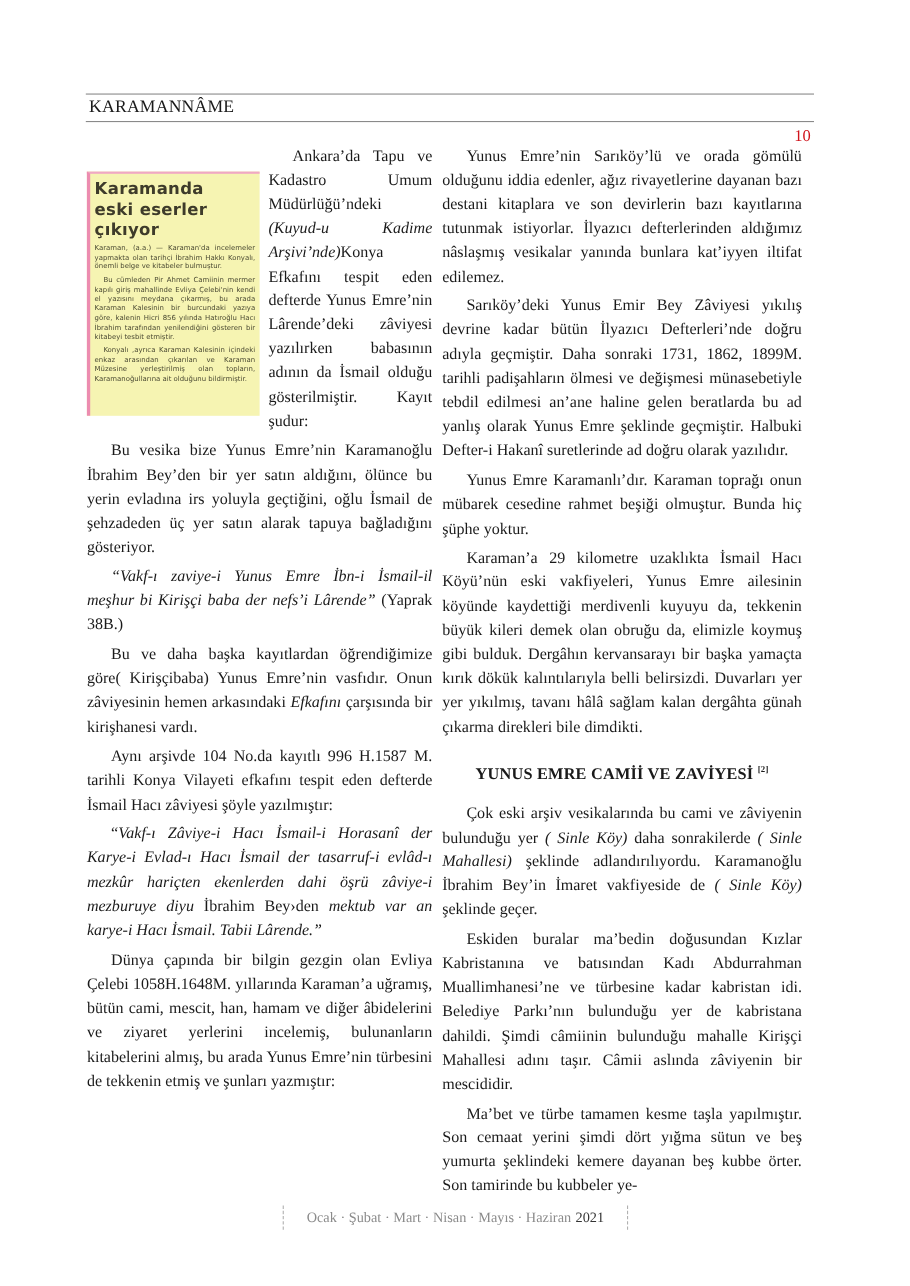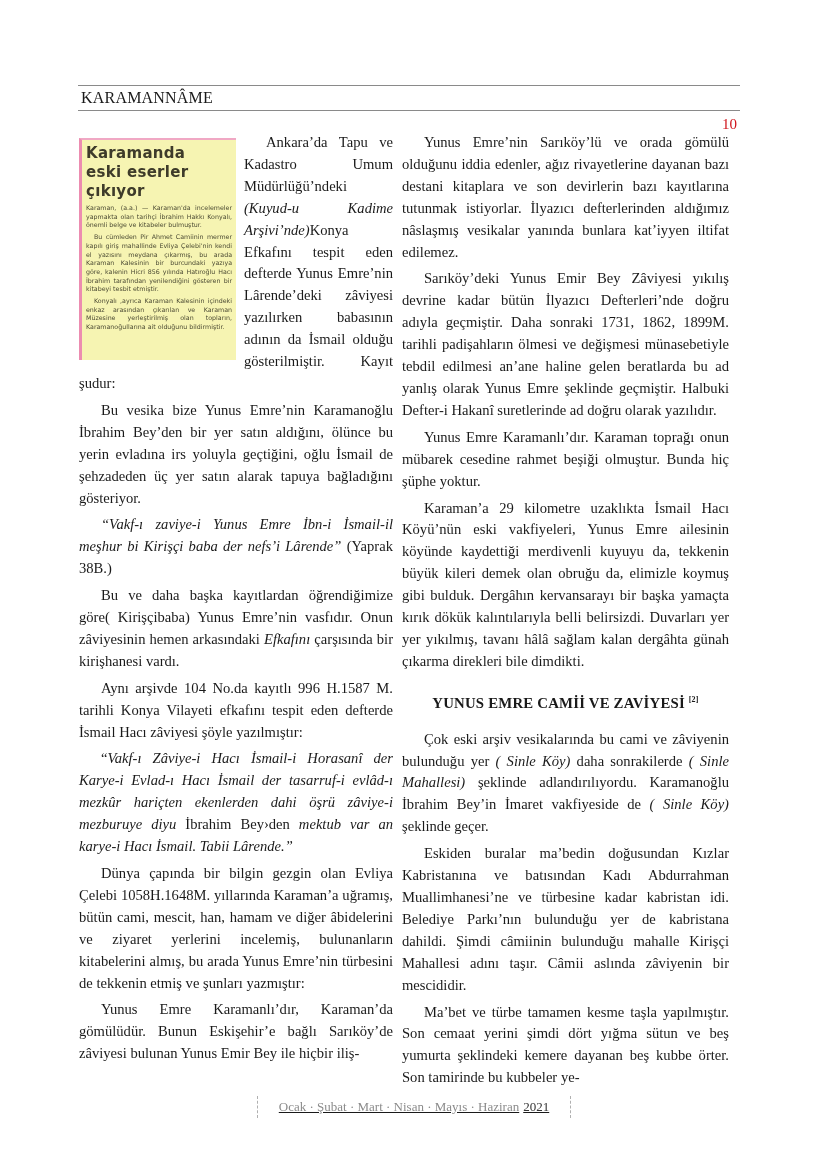--- a/index.html
+++ b/index.html
@@ -10,35 +10,35 @@
     .header .title { position: absolute; left: 3px; top: 3px; font-size: 16px; letter-spacing: 0.2px; color: #1a1a1a; text-align: right; }
     .header .pagenum { position: absolute; right: 3px; top: 3px; font-size: 15px; color: #d0141c; margin-top: 27px; }
 
     .col { position: absolute; top: 132px; font-size: 14.6px; line-height: 21.9px; text-align: justify; hyphens: none; }
     .col.left { left: 79px; width: 314px; }
     .col.right { left: 402px; width: 327px; }
     .col p { margin: 0 0 5px 0; text-indent: 22px; }
     .col p.noindent { text-indent: 0; }
     .col i { font-style: italic; }
 
-    .clip { float: left; width: 157px; height: 222px; margin: 6px 8px 4px 0;
+    .clip { float: left; width: 157px; height: 222px; margin: 24px 8px 4px 0;
             background: #f6f4b2; border-left: 3px solid #ec8cb0; border-top: 2px solid #f0a8c4;
             box-sizing: border-box; padding: 4px 4px 0 4px; overflow: hidden;
             font-family: "DejaVu Sans", sans-serif; color: #4b4a33; }
     .clip .clip-headline { font-family: "DejaVu Sans", sans-serif; font-weight: bold; font-size: 15px; line-height: 19px;
                            color: #3e3b2a; text-align: left; letter-spacing: 0.3px; margin-bottom: 3px; }
     .clip .clip-body { font-size: 6.3px; line-height: 8.7px; text-align: justify; }
     .clip .clip-body p { margin: 0 0 3px 0; text-indent: 8px; }
     .clip .clip-body p.first { text-indent: 0; }
     .section-heading { margin: 16px 0 14px 0; font-weight: bold; font-size: 14.8px; text-indent: 0;
                        text-align: center; padding-left: 0; letter-spacing: 0.2px; }
     .section-heading sup { font-size: 8px; vertical-align: 6px; }
 
     .footer { position: absolute; top: 1096px; left: 257px; width: 312px; height: 22px; text-align: center;
-              border-left: 1px dashed #b0b0b0; border-right: 1px dashed #b0b0b0; text-decoration: underline; }
+              border-left: 1px dashed #b0b0b0; border-right: 1px dashed #b0b0b0; }
     .footer .months { font-size: 13px; color: #8b8b8b; line-height: 22px; }
     .footer .year { font-size: 13px; color: #333333; line-height: 22px; margin-left: 4px; }
   </style>
 </head>
 <body>
 
 <div class="header">
   <span class="title">KARAMANNÂME</span>
   <span class="pagenum">10</span>
 </div>
@@ -65,21 +65,20 @@
 
   <p><span>Bu ve daha başka kayıtlardan öğrendiğimize göre( Kirişçibaba) Yunus Emre’nin vasfıdır. Onun zâviyesinin hemen arkasındaki </span><i>Efkafını</i><span> çarşısında bir kirişhanesi vardı.</span></p>
 
   <p>Aynı arşivde 104 No.da kayıtlı 996 H.1587 M. tarihli Konya Vilayeti efkafını tespit eden defterde İsmail Hacı zâviyesi şöyle yazılmıştır:</p>
 
   <p><span>“</span><i>Vakf-ı Zâviye-i Hacı İsmail-i Horasanî der Karye-i Evlad-ı Hacı İsmail der tasarruf-i evlâd-ı mezkûr hariçten ekenlerden dahi öşrü zâviye-i mezburuye diyu</i><span> İbrahim Bey›den </span><i>mektub var an karye-i Hacı İsmail. Tabii Lârende.”</i></p>
 
   <p>Dünya çapında bir bilgin gezgin olan Evliya Çelebi 1058H.1648M. yıllarında Karaman’a uğramış, bütün cami, mescit, han, hamam ve diğer âbidelerini ve ziyaret yerlerini incelemiş, bulunanların kitabelerini almış, bu arada Yunus Emre’nin türbesini de tekkenin etmiş ve şunları yazmıştır:</p>
 
 
-  <p>Yunus Emre Karamanlı’dır, Karaman’da gömülüdür. Bunun Eskişehir’e bağlı Sarıköy’de zâviyesi bulunan Yunus Emir Bey ile hiçbir iliş-</p>
 </div>
 
 <div class="col right">
   <p>Yunus Emre’nin Sarıköy’lü ve orada gömülü olduğunu iddia edenler, ağız rivayetlerine dayanan bazı destani kitaplara ve son devirlerin bazı kayıtlarına tutunmak istiyorlar. İlyazıcı defterlerinden aldığımız nâslaşmış vesikalar yanında bunlara kat’iyyen iltifat edilemez.</p>
   <p>Sarıköy’deki Yunus Emir Bey Zâviyesi yıkılış devrine kadar bütün İlyazıcı Defterleri’nde doğru adıyla geçmiştir. Daha sonraki 1731, 1862, 1899M. tarihli padişahların ölmesi ve değişmesi münasebetiyle tebdil edilmesi an’ane haline gelen beratlarda bu ad yanlış olarak Yunus Emre şeklinde geçmiştir. Halbuki Defter-i Hakanî suretlerinde ad doğru olarak yazılıdır.</p>
   <p>Yunus Emre Karamanlı’dır. Karaman toprağı onun mübarek cesedine rahmet beşiği olmuştur. Bunda hiç şüphe yoktur.</p>
   <p>Karaman’a 29 kilometre uzaklıkta İsmail Hacı Köyü’nün eski vakfiyeleri, Yunus Emre ailesinin köyünde kaydettiği merdivenli kuyuyu da, tekkenin büyük kileri demek olan obruğu da, elimizle koymuş gibi bulduk. Dergâhın kervansarayı bir başka yamaçta kırık dökük kalıntılarıyla belli belirsizdi. Duvarları yer yer yıkılmış, tavanı hâlâ sağlam kalan dergâhta günah çıkarma direkleri bile dimdikti.</p>
 
   <div class="section-heading"><span>YUNUS EMRE CAMİİ VE ZAVİYESİ</span> <sup>[2]</sup></div>
 

